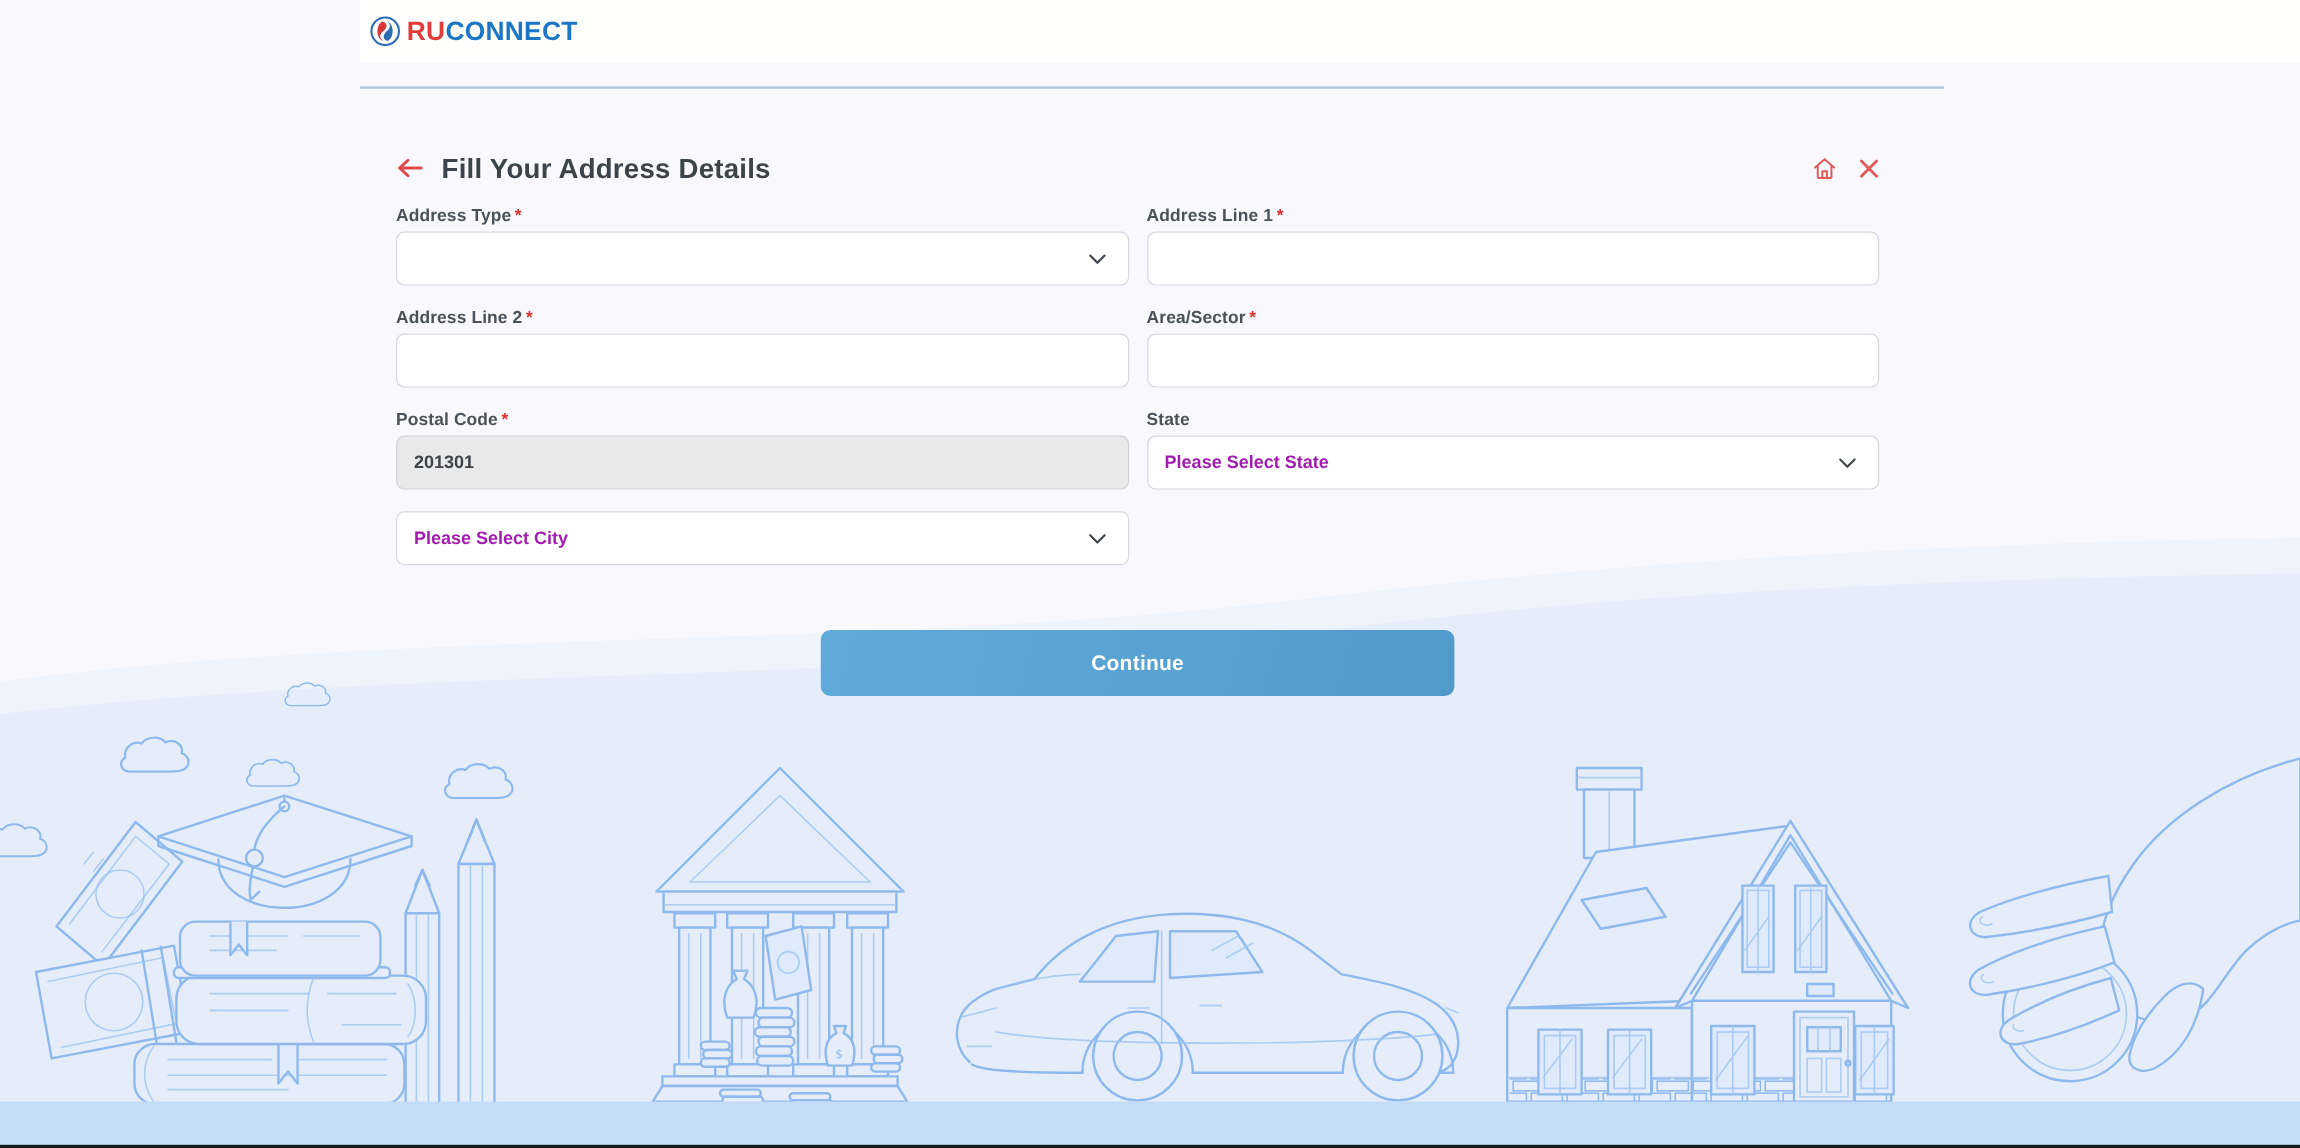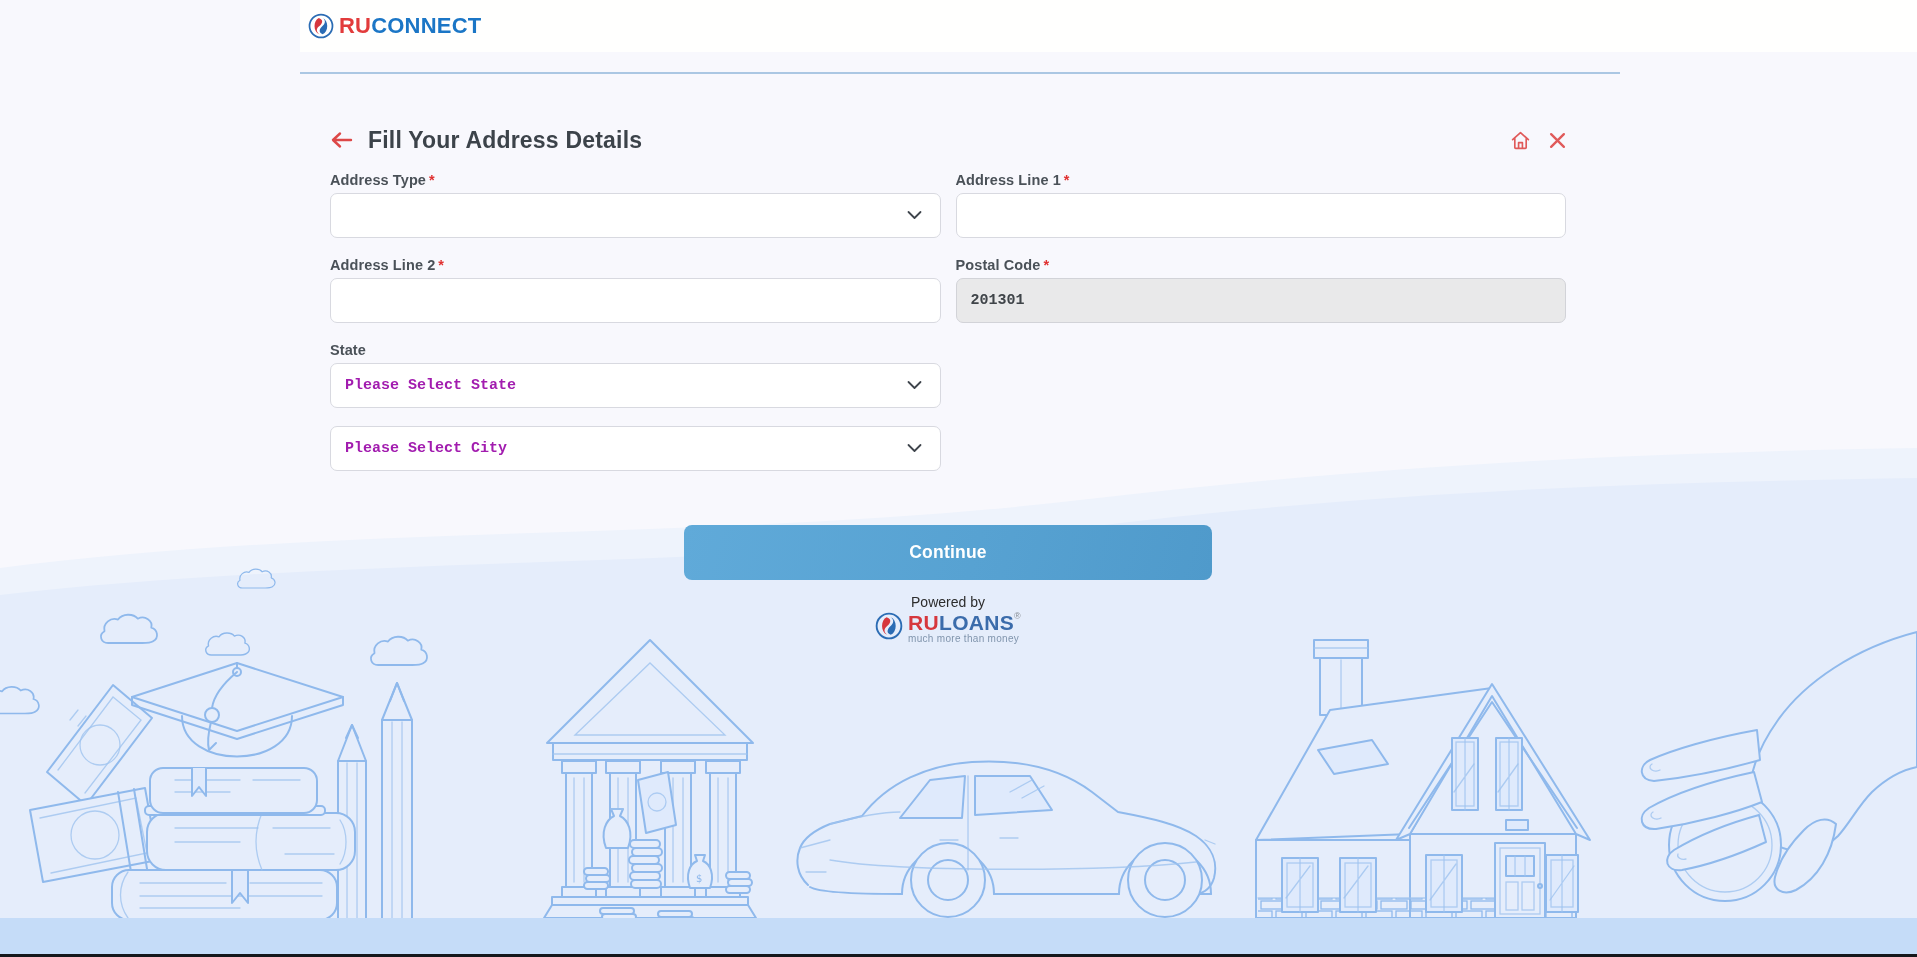--- a/index.html
+++ b/index.html
@@ -24,21 +24,21 @@
   .hdr-icon{cursor:pointer;display:inline-flex;align-items:center;}
   .hdr-icon + .hdr-icon{margin-left:18px;}
   
   .grid{display:grid;grid-template-columns:1fr 1fr;column-gap:15px;margin-top:0;}
   .fld{margin-top:18px;}
   .fld label{display:block;font-size:14.5px;font-weight:700;color:#4a5158;line-height:19px;margin-bottom:3px;letter-spacing:.1px;}
   .req{color:#e03131;margin-left:3px;}
   .ctrl{
     position:relative;height:45px;box-sizing:border-box;background:#fff;
     border:1px solid #d8d9e0;border-radius:7px;display:flex;align-items:center;
-    padding:0 14px;font-size:15px;color:#333a42;font-family:Liberation Mono, monospace;
+    padding:0 14px;font-size:15px;color:#333a42;
   }
   .ctrl input{
     border:none;outline:none;background:transparent;width:100%;height:100%;
     font-size:15px;color:#333a42;font-family:inherit;font-weight:600;padding:0;
   }
   .ctrl.disabled{background:#e9e9ea;border-color:#d2d3d8;}
   .ctrl.disabled input{color:#3f4449;}
   .sel-text{font-weight:700;color:#a21caf;}
   .chev{position:absolute;right:18px;top:50%;transform:translateY(-50%);}
   .sel{cursor:pointer;}
@@ -336,20 +336,26 @@
       </div>
     </div>
 
     <div class="fld">
       <label><span>Address Line 2</span><span class="req">*</span></label>
       <div class="ctrl">
         <input type="text" value="" style="">
       </div>
     </div>
 
+    <div class="fld">
+      <label><span>Area/Sector</span><span class="req">*</span></label>
+      <div class="ctrl">
+        <input type="text" value="" style="">
+      </div>
+    </div>
 
     <div class="fld">
       <label><span>Postal Code</span><span class="req">*</span></label>
       <div class="ctrl disabled">
         <input type="text" disabled="" value="201301" style="">
       </div>
     </div>
 
     <div class="fld">
       <label><span>State</span></label>
@@ -373,28 +379,14 @@
         </span>
       </div>
     </div>
 
   </div>
 
   <div class="actions">
     <button class="btn-continue">Continue</button>
   </div>
 
-  <div class="powered">
-    <div class="powered-label">Powered by</div>
-    <div class="ruloans">
-      <svg width="28" height="28" viewBox="0 0 24 24">
-        <circle cx="12" cy="12" r="10.6" fill="none" stroke="#2b6cb4" stroke-width="1.6"></circle>
-        <path d="M10,4.5 C15.5,6.5 12.5,10.5 10,12.5 C7.5,14.5 7.5,17.5 10.5,19.5 C4.5,17.5 4.8,6.5 10,4.5 Z" fill="#d6373d"></path>
-        <path d="M13.5,4.5 C19.2,6.5 19.2,17.5 13.5,19.5 C8.5,17.5 11.5,13.5 13.8,11.5 C16,9.5 16.5,6.5 13.5,4.5 Z" fill="#2b6cb4"></path>
-      </svg>
-      <span class="ruloans-txt">
-        <span class="ruloans-word"><span class="rl-ru">RU</span><span class="rl-loans">LOANS</span><span class="rl-reg">®</span></span>
-        <div class="rl-tag">much more than money</div>
-      </span>
-    </div>
-  </div>
 
 </div>
 
 </body></html>

